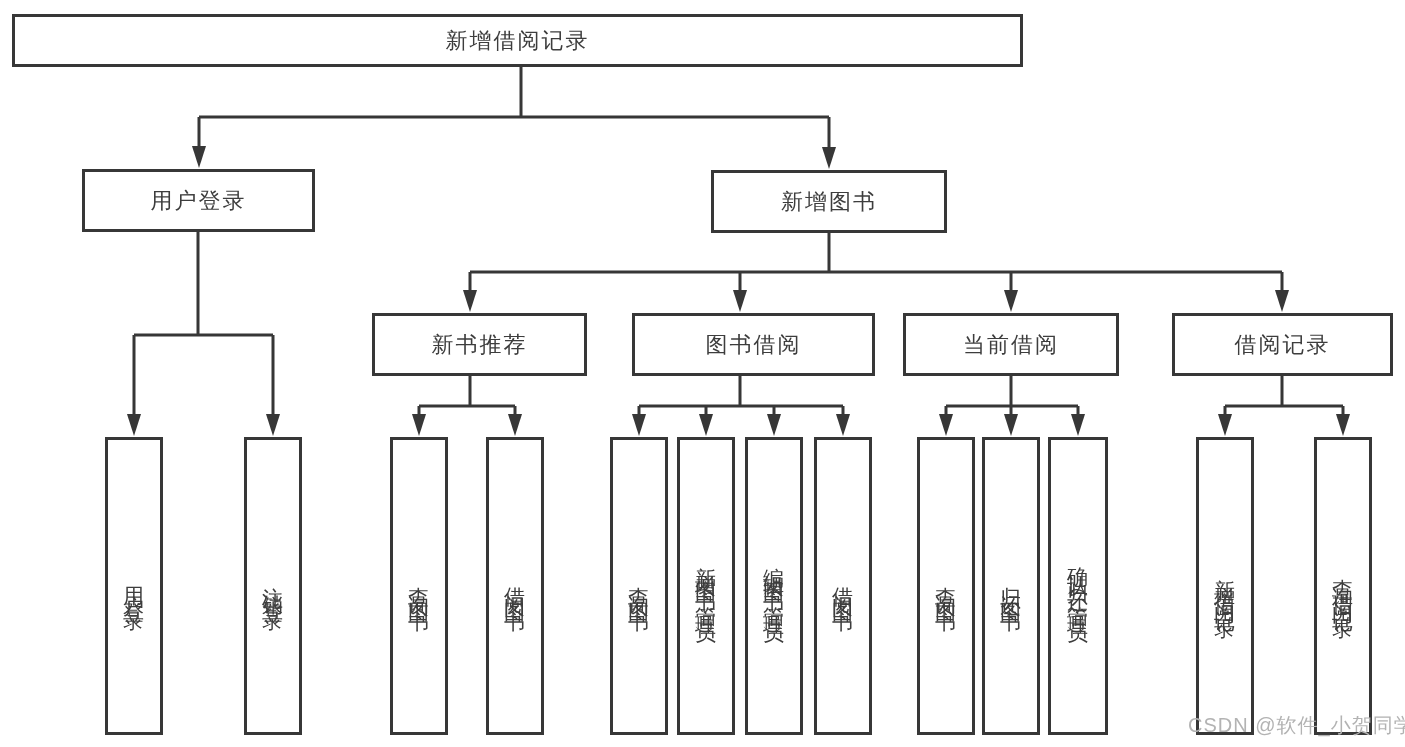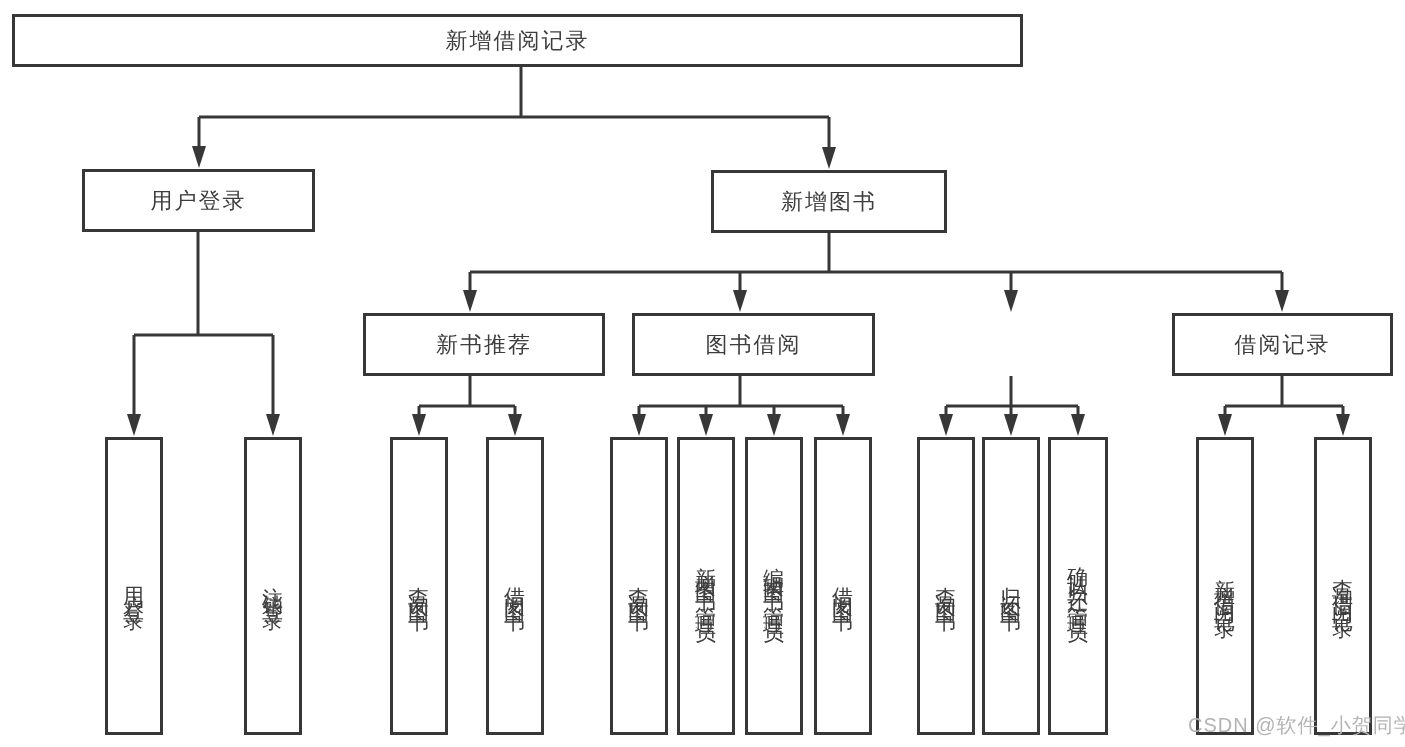--- a/index.html
+++ b/index.html
@@ -122,25 +122,28 @@
     <span class="h-label">新增借阅记录</span>
   </div>
 
   <div class="hnode" style="left:82px;top:169px;width:233px;height:63px">
     <span class="h-label">用户登录</span>
   </div>
   <div class="hnode" style="left:711px;top:170px;width:236px;height:63px">
     <span class="h-label">新增图书</span>
   </div>
 
-  <div class="hnode" style="left:363px;top:313px;width:242px;height:63px">
+  <div class="hnode" style="left:372px;top:313px;width:215px;height:63px">
     <span class="h-label">新书推荐</span>
   </div>
   <div class="hnode" style="left:632px;top:313px;width:243px;height:63px">
     <span class="h-label">图书借阅</span>
+  </div>
+  <div class="hnode" style="left:903px;top:313px;width:216px;height:63px">
+    <span class="h-label">当前借阅</span>
   </div>
   <div class="hnode" style="left:1172px;top:313px;width:221px;height:63px">
     <span class="h-label">借阅记录</span>
   </div>
 
   <div class="leaf" style="left:105px">
     <span class="v-label">用户登录</span>
   </div>
   <div class="leaf" style="left:244px">
     <span class="v-label">注销登录</span>

